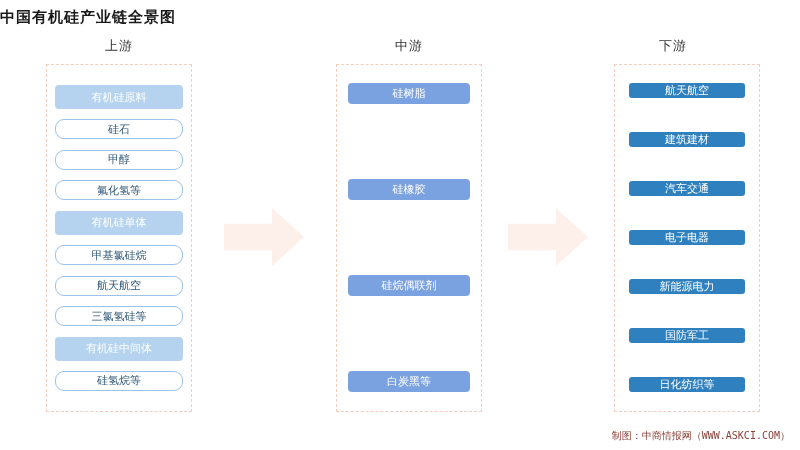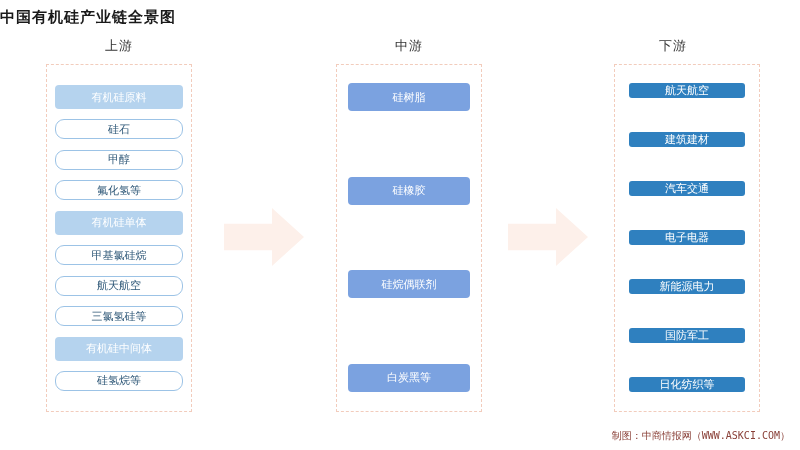--- a/index.html
+++ b/index.html
@@ -35,21 +35,21 @@
     height:24px;border-radius:4px;
     background:var(--category-fill,#b5d3ee);color:var(--category-text,#ffffff);
   }
   .btn.out{
     height:20px;border-radius:9px;
     background:var(--outline-fill,#ffffff);
     border:1px solid var(--outline-border,#9cc3e6);
     color:var(--outline-text,#2f5878);
   }
   .btn.midb{
-    height:28px;border-radius:4px;
+    height:21px;border-radius:4px;
     background:var(--mid-fill,#7ba2e0);color:var(--mid-text,#ffffff);
   }
   .btn.downb{
     height:15px;border-radius:3px;
     background:var(--down-fill,#2f80bf);color:var(--down-text,#ffffff);
   }
   .flow-arrow{
     position:absolute;top:208px;width:80px;height:58px;
     background:var(--arrow-fill,#fdf0ea);
     -webkit-clip-path:polygon(0 27%,60% 27%,60% 0,100% 50%,60% 100%,60% 73%,0 73%);

